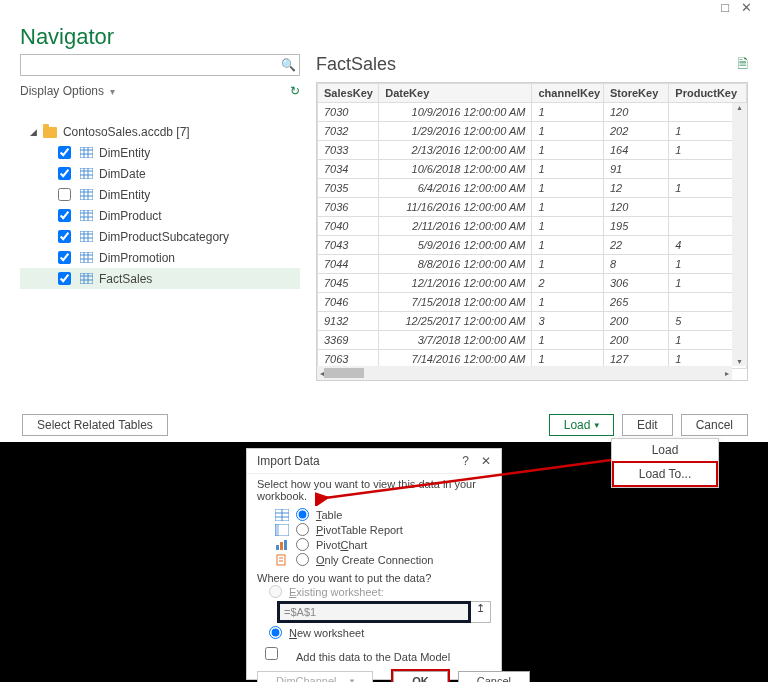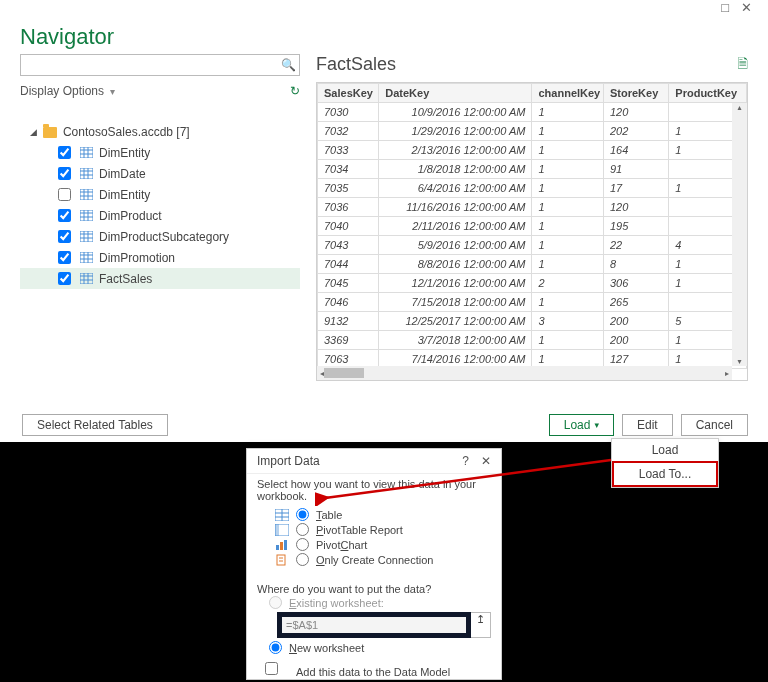--- a/index.html
+++ b/index.html
@@ -247,28 +247,28 @@
     gap: 7px;
     padding: 1px 0 1px 18px;
   }
   .optrow input[type=radio], .optrow input[type=checkbox] { margin: 0; }
   .optrow .olabel { }
   .optrow .olabel .ul { text-decoration: underline; }
   .miniicon {
     width: 14px; height: 12px;
     display: inline-block;
   }
-  .sect { margin-top: 16px; }
+  .sect { margin-top: 5px; }
   .dinput {
     display: flex;
     margin: 2px 0 2px 20px;
   }
   .dinput input {
     flex: 1;
-    border: 5px solid #0f172a;
+    border: 3px solid #0f172a;
     padding: 2px 4px;
     font-size: 11px;
     background: #f4f4f4;
     color: #888;
   }
   .dinput .arrowbtn {
     width: 20px;
     border: 1px solid #bbb;
     border-left: none;
     text-align: center;
@@ -460,30 +460,30 @@
               </tr>
               <tr>
                 <td class="num">7033</td>
                 <td class="date">2/13/2016 12:00:00 AM</td>
                 <td class="num">1</td>
                 <td class="num">164</td>
                 <td class="num">1</td>
               </tr>
               <tr>
                 <td class="num">7034</td>
-                <td class="date">1/8/2018 12:00:00 AM</td>
+                <td class="date">10/6/2018 12:00:00 AM</td>
                 <td class="num">1</td>
                 <td class="num">91</td>
                 <td class="num"></td>
               </tr>
               <tr>
                 <td class="num">7035</td>
                 <td class="date">6/4/2016 12:00:00 AM</td>
                 <td class="num">1</td>
-                <td class="num">17</td>
+                <td class="num">12</td>
                 <td class="num">1</td>
               </tr>
               <tr>
                 <td class="num">7036</td>
                 <td class="date">11/16/2016 12:00:00 AM</td>
                 <td class="num">1</td>
                 <td class="num">120</td>
                 <td class="num"></td>
               </tr>
               <tr>

